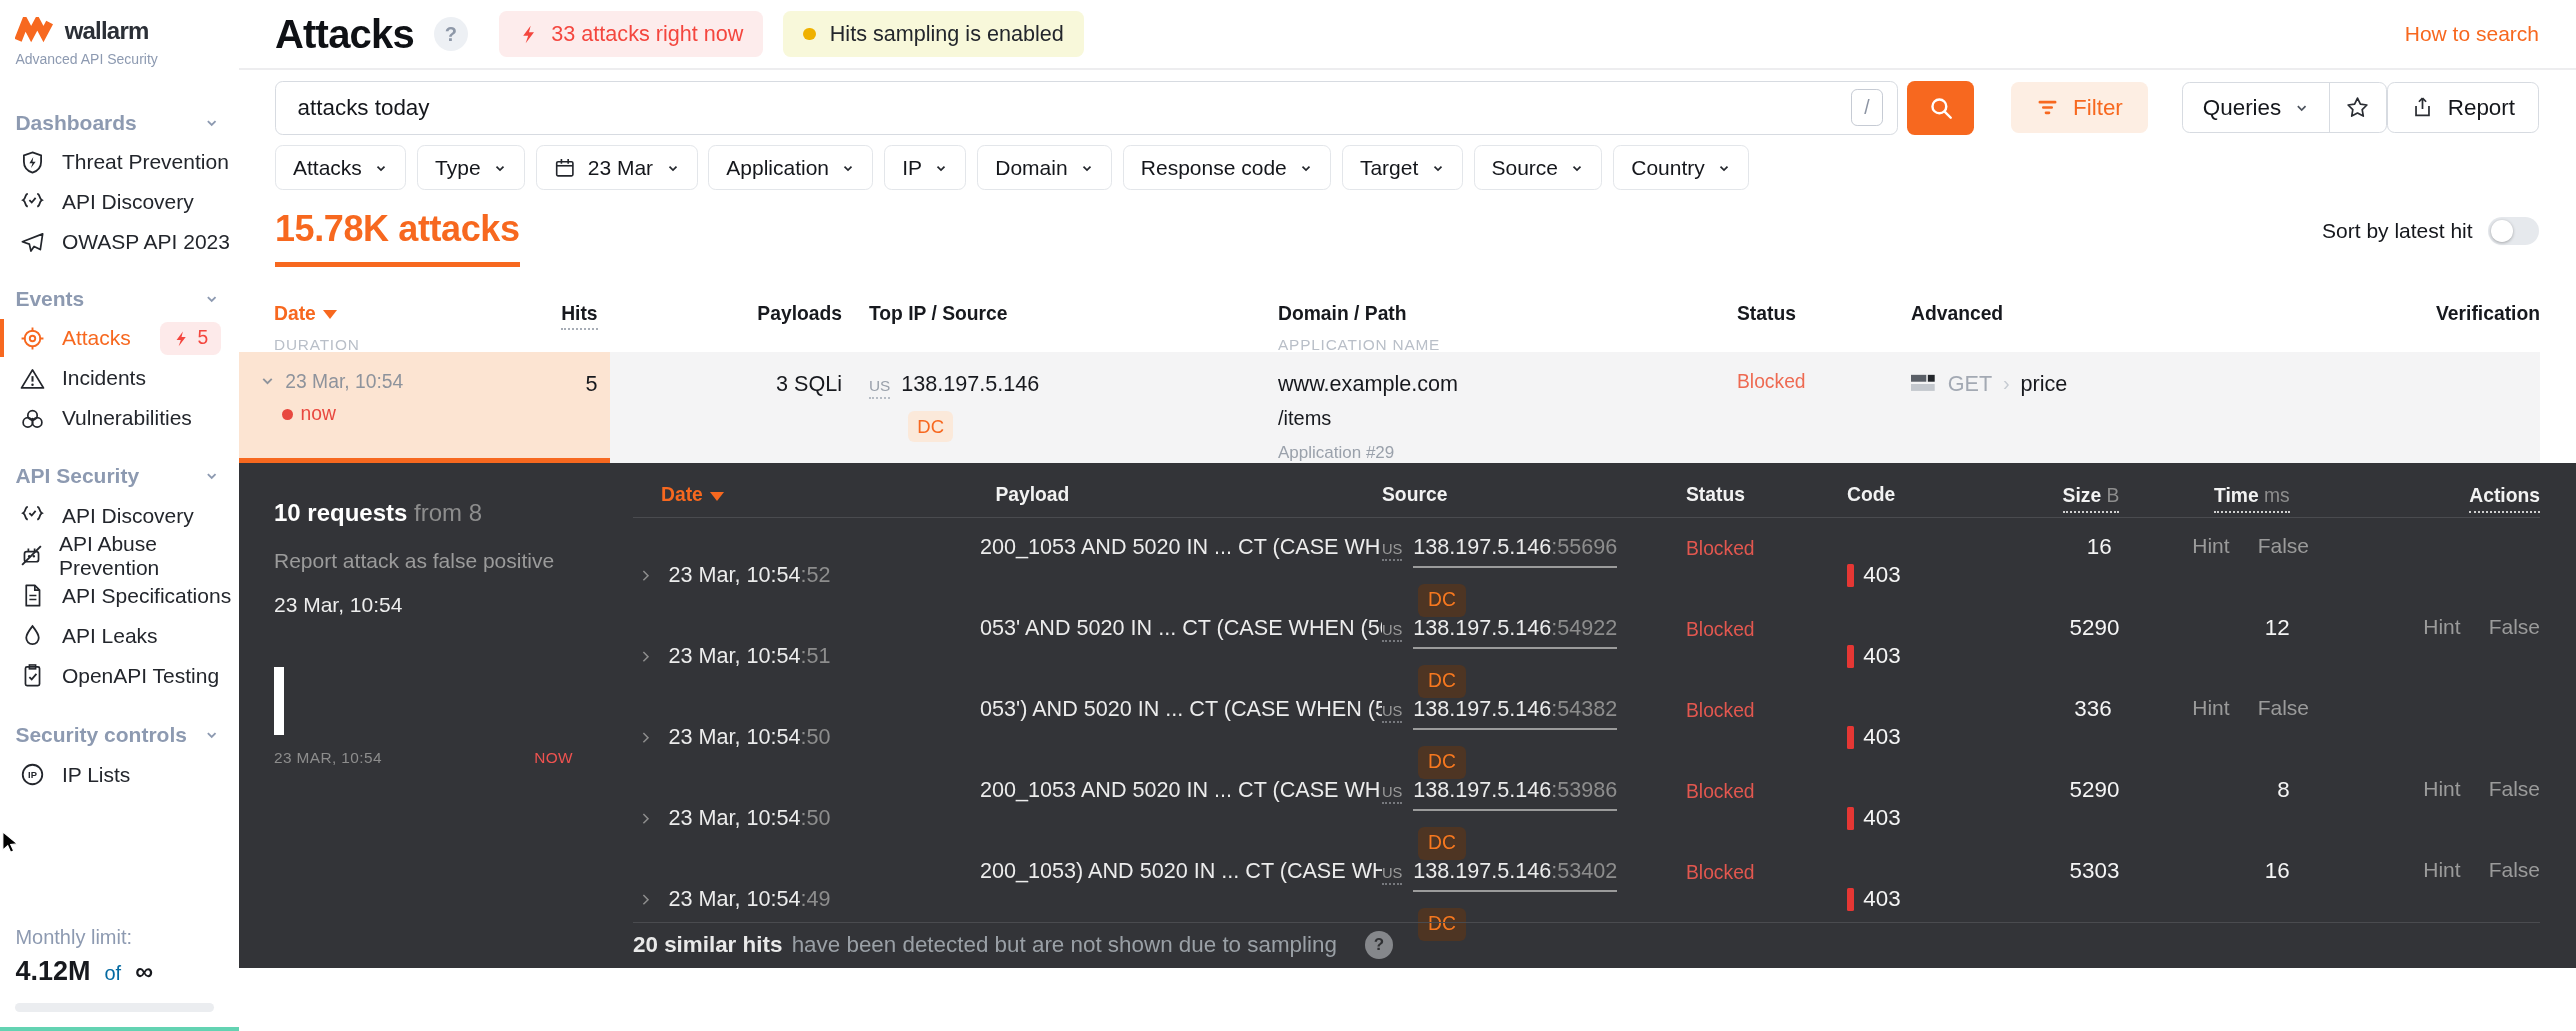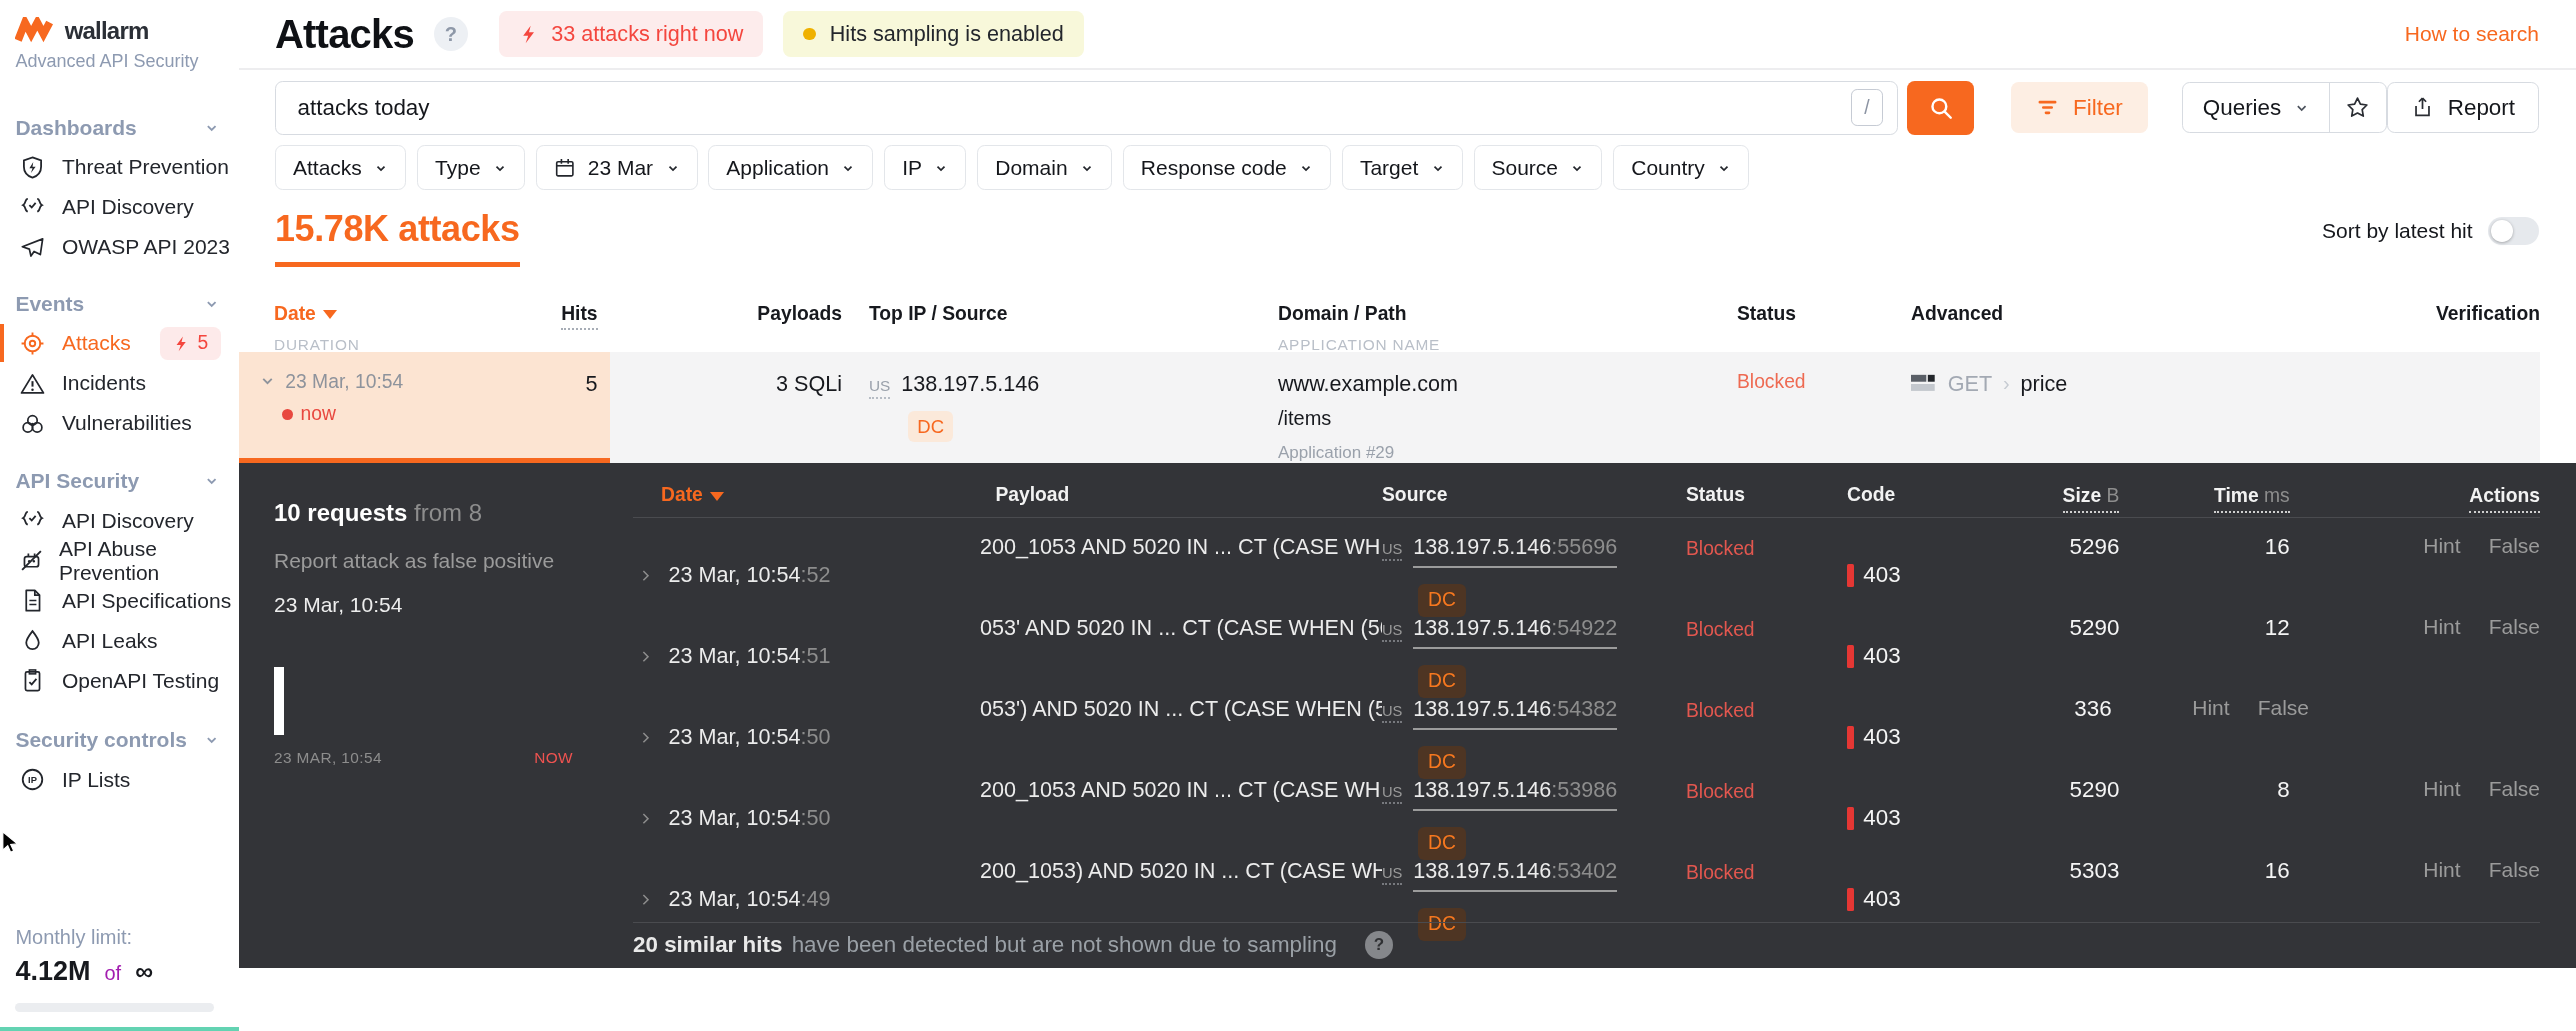--- a/index.html
+++ b/index.html
@@ -5,35 +5,35 @@
   *{box-sizing:border-box;margin:0;padding:0}
   html,body{background:#fff}
   #app{position:relative;width:2576px;height:1032px;background:#fff;overflow:hidden;
        font-family:"Liberation Sans","DejaVu Sans",sans-serif;color:#17191e}
   svg{display:block}
 
   
   .sidebar{position:absolute;left:0;top:0;width:239px;height:1032px;background:#fff;z-index:6}
   .logo-row{display:flex;align-items:center;gap:9.3px;padding:17px 0 0 15.4px}
   .logo-text{font-size:24px;font-weight:bold;color:#2b2f36;letter-spacing:-0.8px}
-  .logo-sub{padding:6.2px 0 0 15.4px;font-size:18px;color:#8d9ab1}
+  .logo-sub{padding:6.2px 0 0 15.4px;font-size:14px;color:#8d9ab1}
   .nav{margin-top:36px}
   .nav-section{display:flex;align-items:center;justify-content:space-between;height:39px;padding:0 20px 0 15.4px;margin-top:10.8px}
   .nav-section-label{font-size:21px;font-weight:bold;color:#8d9ab1}
   .nav-item{position:relative;display:flex;align-items:center;gap:15.4px;height:40px;padding-left:18.5px;font-size:21px;color:#23262c}
   .nav-item .nicon{width:28px;display:flex;justify-content:center;color:#23262c}
   .nav-item.active{color:#f7681f}
   .nav-item.active .nicon{color:#f7681f}
   .nav-item.active::before{content:"";position:absolute;left:0;top:0.8px;bottom:0.8px;width:3.9px;background:#f7681f}
   .nav-badge{margin-left:auto;margin-right:18.5px;display:flex;align-items:center;gap:7.7px;
              background:#fdeaea;border-radius:7.7px;padding:5.4px 12.4px;color:#f4463e;font-size:19.3px}
   .monthly{position:absolute;left:15.4px;bottom:20px;width:207px}
   .monthly-label{font-size:20px;color:#8d9ab1}
   .monthly-line{margin-top:7.7px;font-size:27px;font-weight:bold;color:#17191e;display:flex;align-items:baseline;gap:14px}
-  .monthly-of{font-size:20px;font-weight:normal;color:#a21caf}
+  .monthly-of{font-size:20px;font-weight:normal;color:#0369a1}
   .monthly-inf{font-size:25px;font-weight:bold;color:#17191e}
   .monthly-track{margin-top:15.4px;width:199px;height:9.3px;border-radius:4.6px;background:#ebedf0}
   .sidebar-bottom-bar{position:absolute;left:0;bottom:0;width:239px;height:5.4px;background:#63d3b2}
   .cursor{position:absolute;left:1.5px;top:831px;z-index:40}
 
   
   .main{position:absolute;left:239px;top:0;width:2337px;height:1032px}
   .page-header{position:absolute;top:0;left:0;right:0;height:68px;display:flex;align-items:center;padding:0 37px 0 36px}
   .page-title{font-size:40px;font-weight:bold;color:#0f1115;letter-spacing:-0.8px}
   .help-circle{width:34px;height:34px;margin-left:20px;border-radius:50%;background:#edf0f4;color:#8e98a8;
@@ -591,21 +591,20 @@
               <span class="cc-dark">US</span>
               <span class="ipport"><span>138.197.5.146</span><span class="port">:55696</span></span>
             </div>
             <span class="dc-badge-dark">DC</span>
           </div>
           <div class="c-status">Blocked</div>
           <div class="c-code">
               <span class="code-bar"></span>
               <span>403</span>
             </div>
-          <div class="c-num c-size">5296</div>
           <div class="c-num c-time">16</div>
           <div class="c-actions"><span>Hint</span><span class="act2">False</span></div>
         </div>
 
         <div class="req-grid req-row">
           <div class="c-date">
             <svg width="15.4" height="15.4" viewBox="0 0 20 20">
                 <path d="M7 4l6 6-6 6" fill="none" stroke="#8d8d8d" stroke-width="2"></path>
               </svg>
             <span><span>23 Mar, 10:54</span><span class="c-sec">:51</span></span>

